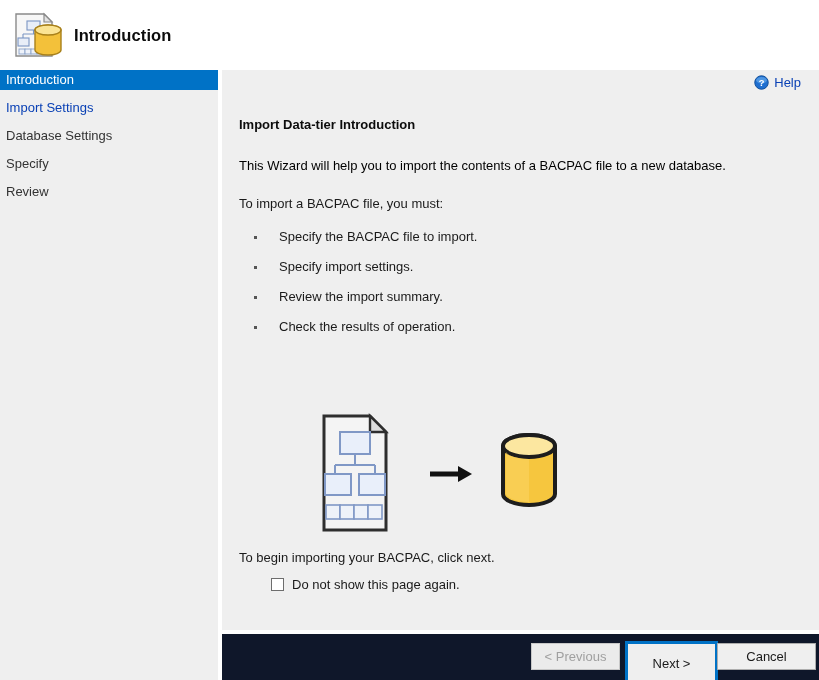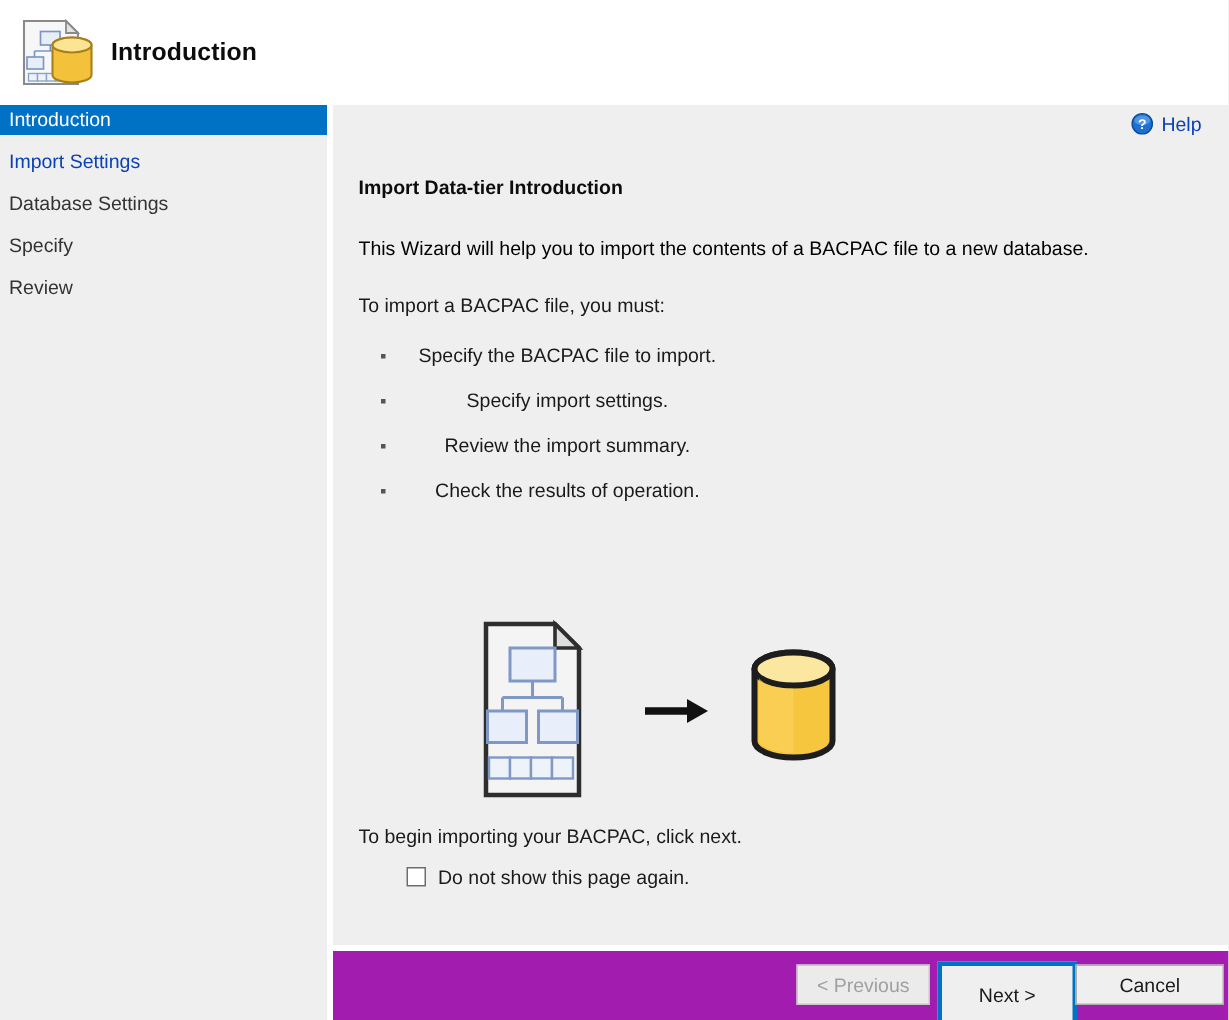--- a/index.html
+++ b/index.html
@@ -116,21 +116,20 @@
     font-size: 13px;
     color: #1a1a1a;
   }
   .bullets {
     position: absolute;
     left: 25px;
     top: 152px;
     margin: 0;
     padding: 0;
     list-style: none;
-    text-align: center;
   }
   .bullets li {
     height: 30px;
     line-height: 30px;
     font-size: 13px;
     color: #1a1a1a;
     position: relative;
     padding-left: 32px;
   }
   .bullets li::before {
@@ -182,21 +181,21 @@
     width: 597px;
     height: 4px;
     background: #ffffff;
   }
   .footer {
     position: absolute;
     left: 222px;
     top: 634px;
     width: 597px;
     height: 46px;
-    background: #a21caf;
+    background: #0f172a;
   }
   .btn {
     position: absolute;
     top: 9px;
     height: 27px;
     width: 89px;
     font-family: "Liberation Sans", sans-serif;
     font-size: 13px;
     background: #efefef;
     border: 1px solid #adadad;

